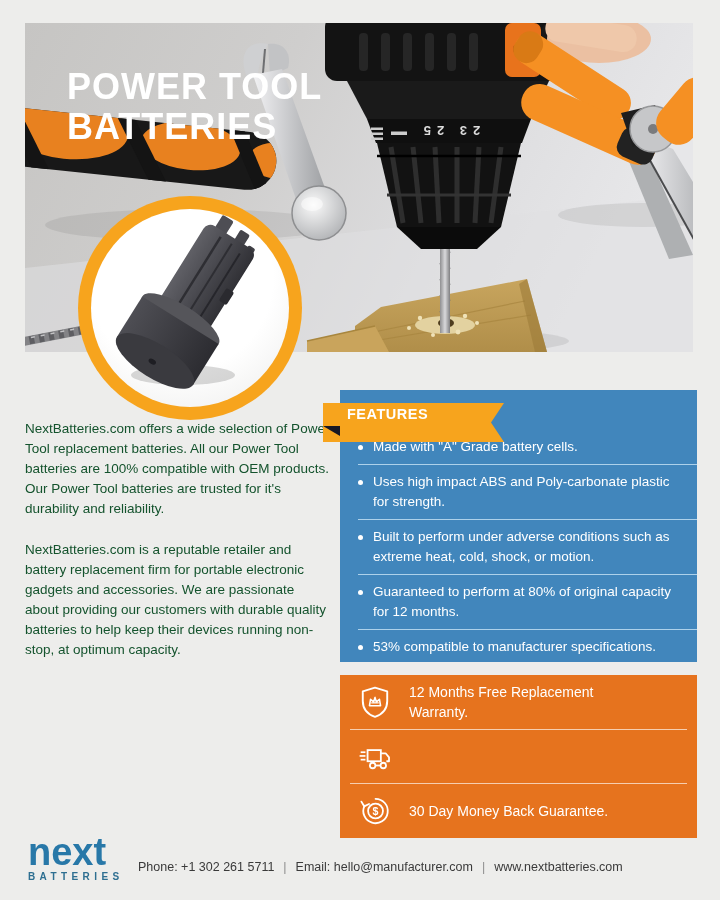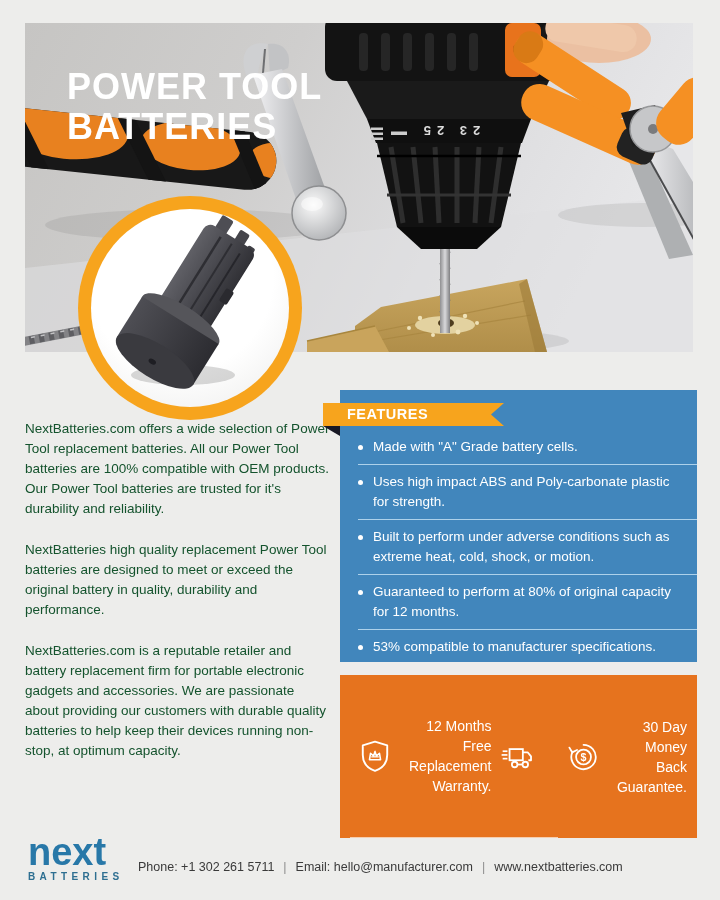--- a/index.html
+++ b/index.html
@@ -37,21 +37,21 @@
   .intro p {
     margin:0 0 21px 0; font-size:13.5px; line-height:20px; color:#14532d;
   }
 
   
   .features-box {
     position:absolute; left:340px; top:390px; width:357px; height:272px;
     background:#4186BC; z-index:2;
   }
   .features-ribbon {
-    position:absolute; left:-17px; top:13px; width:181px; height:23px;
+    position:absolute; left:-17px; top:13px; width:181px; height:39px;
     background:#F7A41D;
     clip-path:polygon(0 0, 100% 0, calc(100% - 13px) 50%, 100% 100%, 0 100%);
   }
   .features-ribbon span {
     display:block; padding-left:24px; line-height:23px;
     font-size:14.5px; font-weight:700; letter-spacing:.5px; color:#FFFFFF;
   }
   .features-fold {
     position:absolute; left:-17px; top:36px; width:17px; height:10px;
     background:#181824;
@@ -69,21 +69,21 @@
   .bullet {
     flex:none; width:5px; height:5px; border-radius:50%;
     background:#FFFFFF; margin:8px 10px 0 0;
   }
   .feature-text { font-size:13.5px; line-height:20px; color:#FFFFFF; }
 
   
   .perks-box {
     position:absolute; left:340px; top:675px; width:357px; height:163px;
     background:#E6731E; z-index:2;
-    display:flex; padding:0 10px; box-sizing:border-box;text-align:right;
+    display:flex; flex-direction:column; padding:0 10px; box-sizing:border-box;
   }
   .perk-row {
     flex:1; display:flex; align-items:center; gap:17px; padding-left:8px;
     border-bottom:1px solid rgba(255,255,255,.65);
   }
   .perk-row:last-child { border-bottom:none; }
   .perk-icon { flex:none; width:34px; height:34px; }
   .perk-text { font-size:14px; line-height:20px; color:#FFFFFF; max-width:232px; }
 
   
@@ -279,21 +279,20 @@
           <rect x="-45" y="18" width="90" height="48" fill="url(#batCap)"></rect>
           <ellipse cx="0" cy="66" rx="45" ry="17" fill="#3A3A3F"></ellipse>
           <ellipse cx="-2" cy="68" rx="4" ry="2.5" fill="#1E1E23"></ellipse>
         </g>
       </svg>
     </div>
   </div>
 
   <div class="intro">
     <p>NextBatteries.com offers a wide selection of Power Tool replacement batteries. All our Power Tool batteries are 100% compatible with OEM products. Our Power Tool batteries are trusted for it's durability and reliability.</p>
-    <p>NextBatteries high quality replacement Power Tool batteries are designed to meet or exceed the original battery in quality, durability and performance.</p>
     <p>NextBatteries.com is a reputable retailer and battery replacement firm for portable electronic gadgets and accessories. We are passionate about providing our customers with durable quality batteries to help keep their devices running non-stop, at optimum capacity.</p>
   </div>
 
   <div class="features-box">
     <div class="features-ribbon">
       <span>FEATURES</span>
     </div>
     <div class="features-fold"></div>
     <ul class="features-list">
       <li>

